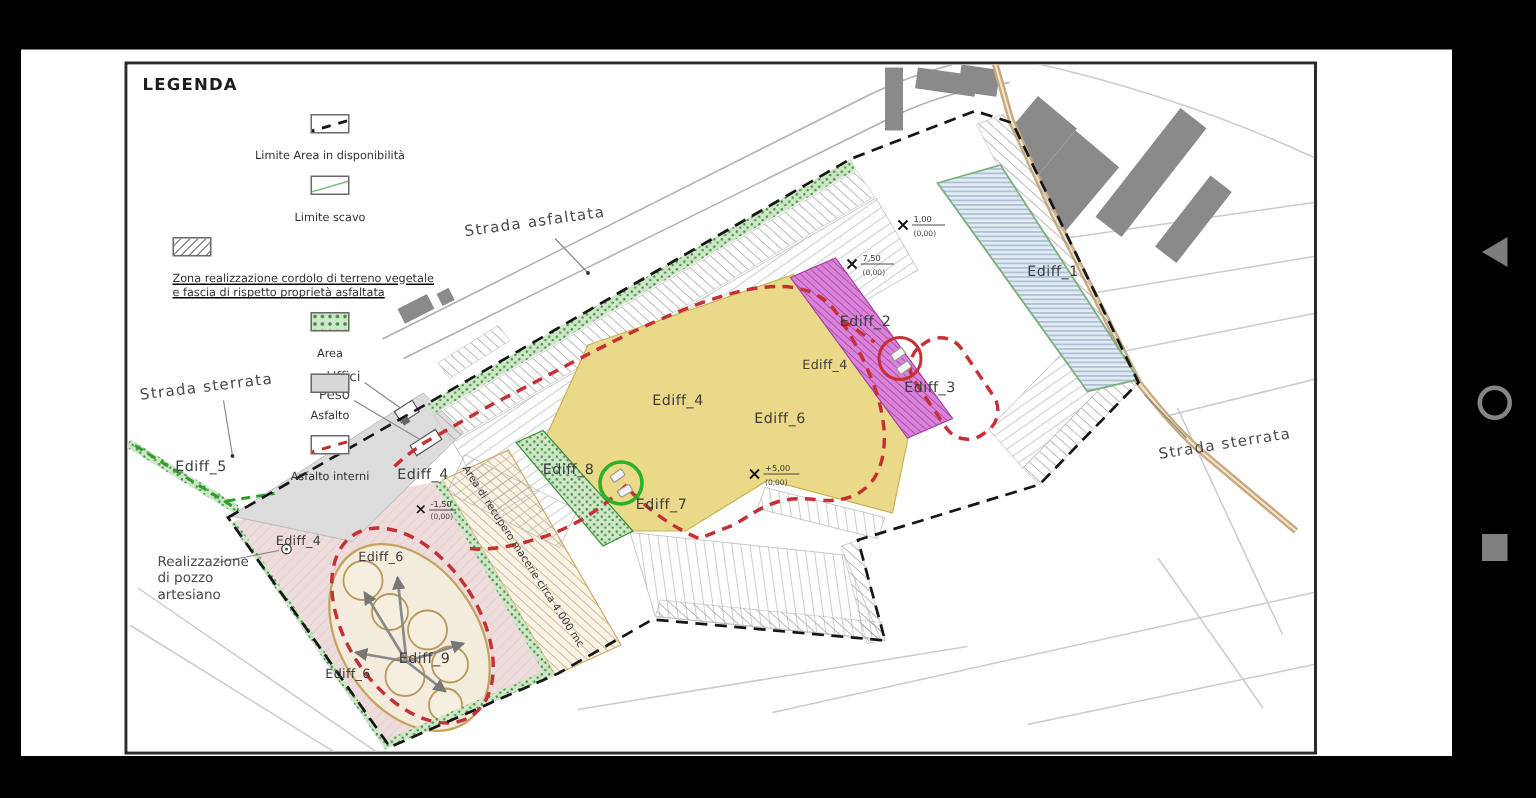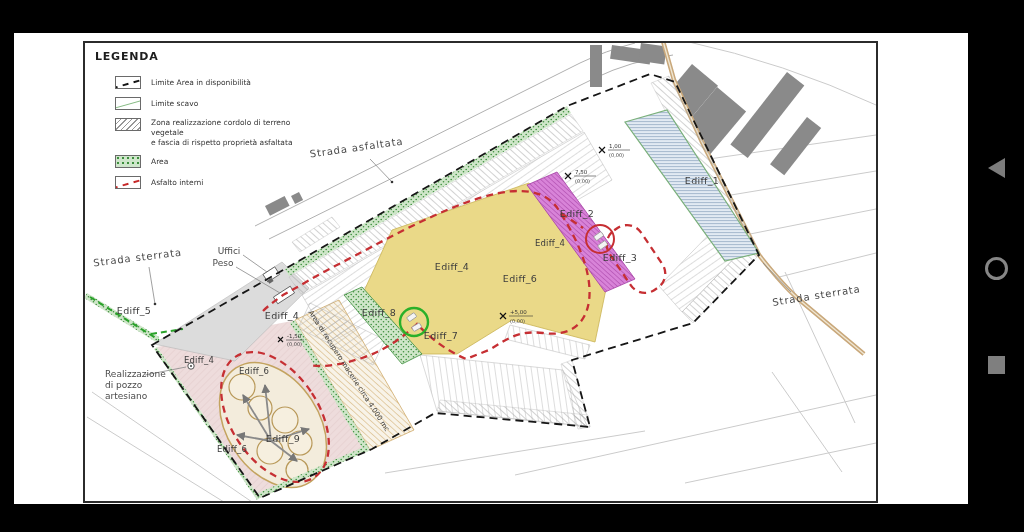--- a/index.html
+++ b/index.html
@@ -5,22 +5,22 @@
   html,body{margin:0;padding:0;background:#000;}
   body{width:1024px;height:532px;position:relative;overflow:hidden;
        font-family:"DejaVu Sans",sans-serif;}
   .photo{position:absolute;left:14px;top:33px;width:986px;height:471px;background:#fff;}
   .frame{position:absolute;left:69px;top:8px;width:795px;height:462px;
          box-sizing:border-box;border:2px solid #2b2b2b;background:#fff;}
   .frame svg{position:absolute;left:0;top:0;}
   
   .legend{position:absolute;left:10px;top:7px;z-index:5;width:230px;}
   .lg-title{font-size:11px;font-weight:600;letter-spacing:.8px;color:#1d1d1d;margin:0 0 13px 0;}
-  .lg-row{display:flex;align-items:center;gap:10px;margin:0 0 8px 20px;}
-  .lg-row.two{align-items:flex-start;}
+  .lg-row{display:flex;align-items:center;gap:10px;margin:0 0 8px 20px;flex-direction:column;}
+  .lg-row.two{align-items:flex-start;text-decoration:underline;}
   .lg-label{font-size:7.5px;color:#333;line-height:1.3;}
   .sw{position:relative;width:26px;height:13px;border:1px solid #6a6a6a;background:#fff;
       flex:none;overflow:hidden;box-sizing:border-box;}
   .sw i{position:absolute;left:-5px;top:5px;width:40px;display:block;transform:rotate(-16deg);}
   .sw.dashblack i{border-top:2px dashed #141414;}
   .sw.linegreen i{border-top:1.5px solid #86bb84;}
   .sw.hatch{background:repeating-linear-gradient(135deg,#fff 0 3px,#979797 3px 3.9px);}
   .sw.siepe{background-color:#cfe6cb;
       background-image:radial-gradient(circle at 2px 2px,#3d8f3d 1px,transparent 1.4px);
       background-size:5px 5px;}
@@ -71,20 +71,24 @@
         <span class="lg-label">
           <span>Zona realizzazione cordolo di terreno vegetale</span><br>
           <span>e fascia di rispetto proprietà asfaltata</span>
         </span>
       </div>
       <div class="lg-row">
         <span class="sw siepe"></span>
         <span class="lg-label">Area</span>
       </div>
       <div class="lg-row">
+        <span class="sw asfalto"></span>
+        <span class="lg-label">Asfalto</span>
+      </div>
+      <div class="lg-row">
         <span class="sw dashred">
             <i></i>
           </span>
         <span class="lg-label">Asfalto interni</span>
       </div>
     </div>
 
     <svg width="791" height="458" viewBox="0 0 791 458">
       <defs>
         <pattern id="hatch" patternUnits="userSpaceOnUse" width="5" height="5" patternTransform="rotate(-48)">

